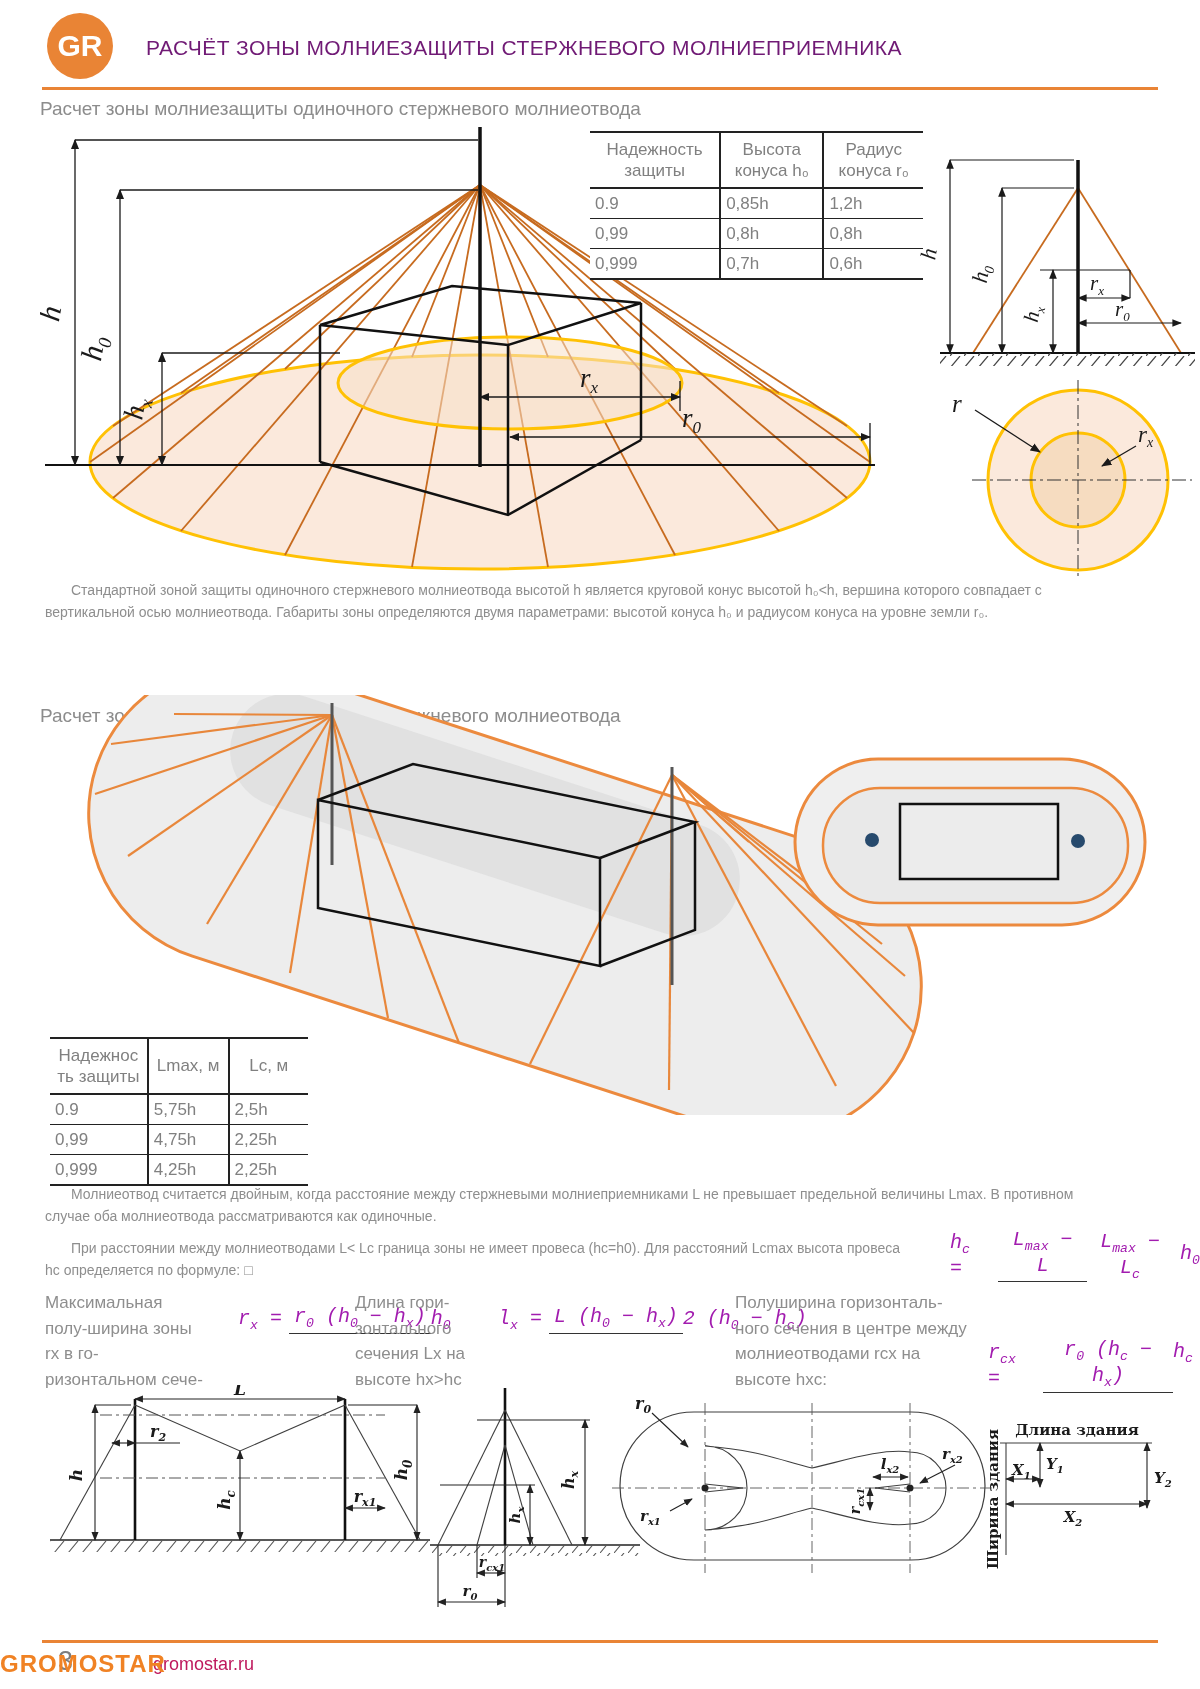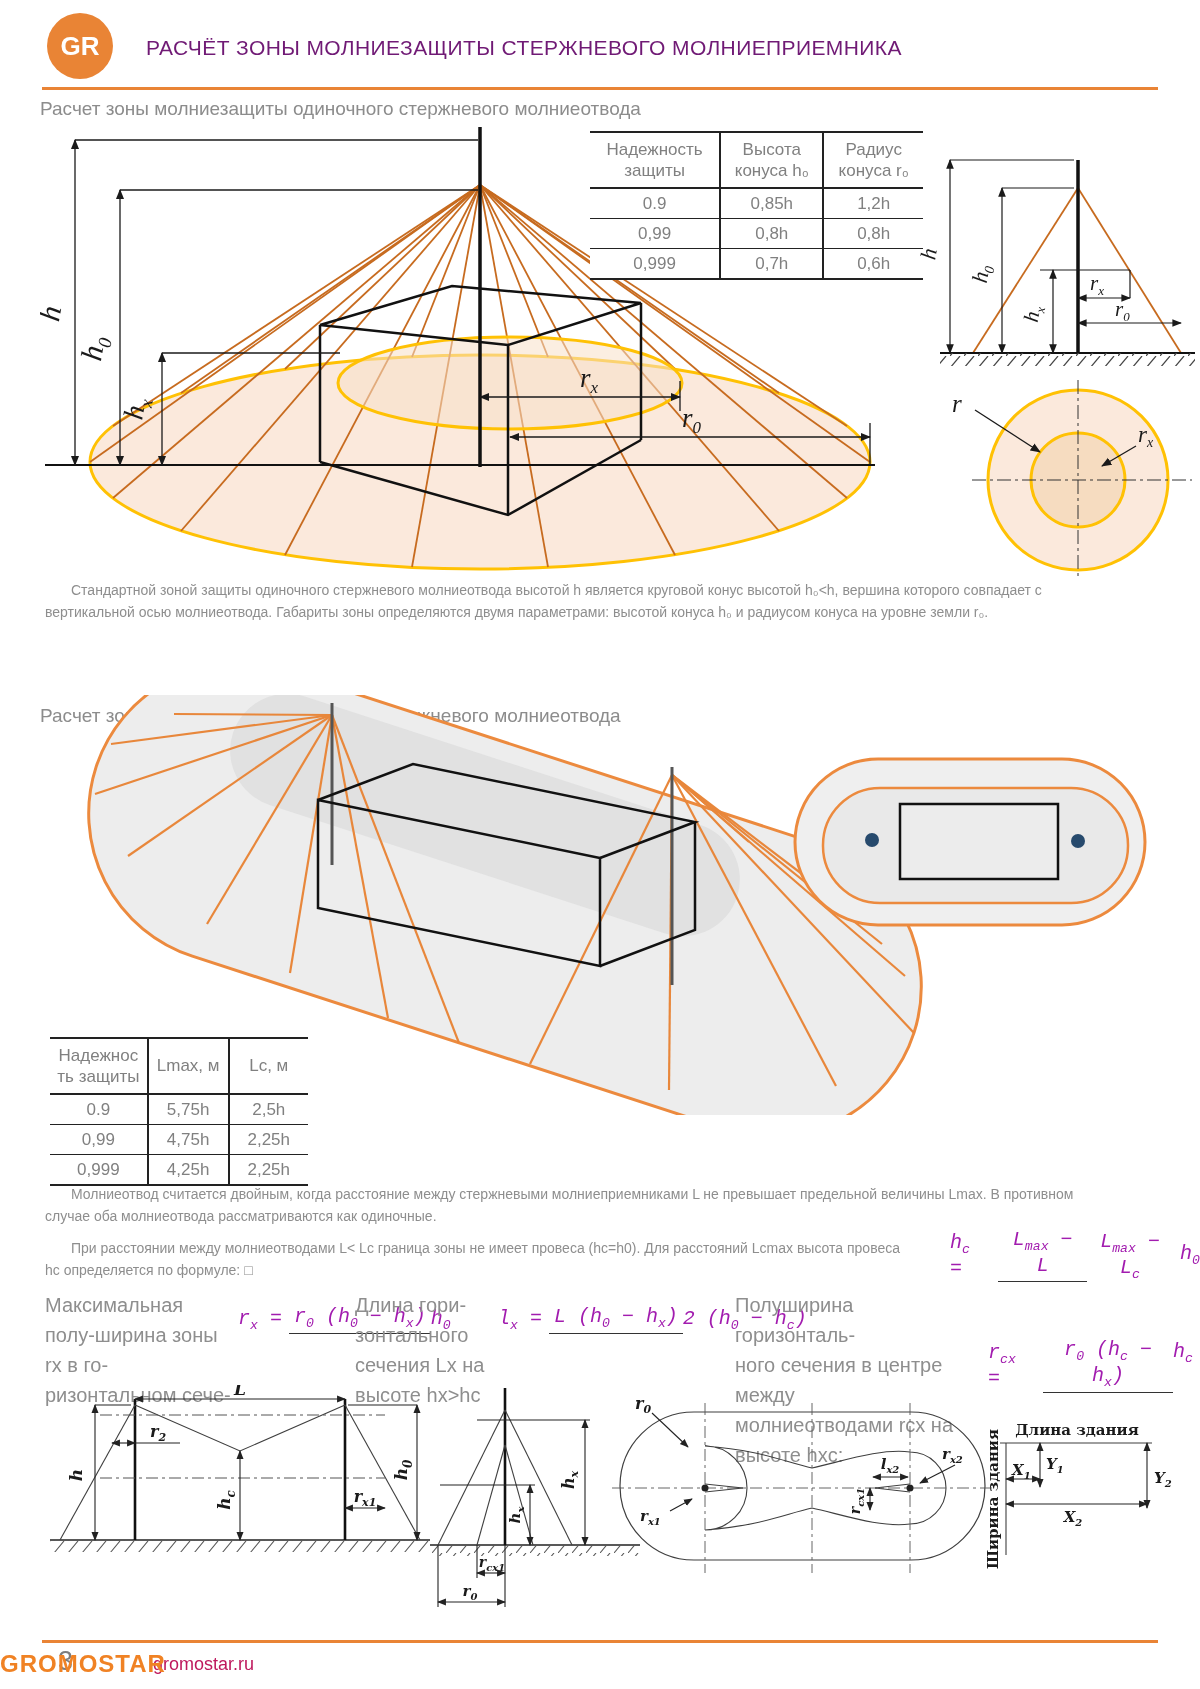--- a/index.html
+++ b/index.html
@@ -1,42 +1,42 @@
 <!DOCTYPE html>
 <html><head>
 <meta charset="utf-8">
 <style>
   html,body{margin:0;padding:0;background:#fff;}
   body{width:1200px;height:1689px;position:relative;font-family:"Liberation Sans","DejaVu Sans",sans-serif;overflow:hidden;}
   .abs{position:absolute;}
   
   .logo{left:47px;top:13px;width:66px;height:66px;border-radius:50%;background:#E98435;color:#fff;
-        font-weight:bold;font-size:26px;display:flex;align-items:center;justify-content:center;}
+        font-weight:bold;font-size:30px;display:flex;align-items:center;justify-content:center;}
   .htitle{left:146px;top:36px;color:#701a75;font-size:21px;letter-spacing:.4px;}
   .hr-orange{left:42px;width:1116px;height:3px;background:#E98435;}
   .sec-title{left:40px;width:1120px;text-align:left;color:#8C8C8C;font-size:19px;}
   
   .p{position:absolute;color:#8E8E8E;font-size:14px;line-height:1.55;text-indent:26px;}
   
-  .dtable{position:absolute;border-collapse:collapse;background:#fff;color:#808080;text-align:center;
+  .dtable{position:absolute;border-collapse:collapse;background:#fff;color:#808080;
           font-size:17px;line-height:1.25;}
   .dtable th{font-weight:normal;}
   .dtable th,.dtable td{padding:2px 5px;}
   .dtable td{border-bottom:1.5px solid #222;height:25px;}
   .dtable tr.hd th{border-top:2px solid #222;border-bottom:2px solid #222;height:50px;}
   .dtable th+th,.dtable td+td{border-left:2px solid #222;}
   .dtable tr:last-child td{border-bottom:2.5px solid #222;}
   
   .formula{position:absolute;display:inline-flex;align-items:center;font-family:Liberation Mono, monospace;
            font-style:italic;color:#a21caf;font-size:20px;}
   .formula sub{font-size:66%;font-style:italic;}
   .frac{display:inline-flex;flex-direction:row;text-align:center;margin:0 7px;}
   .frac .num{border-bottom:1.5px solid #333;padding:0 5px 2px;}
   .frac .den{padding-top:2px;}
-  .intro{position:absolute;color:#8E8E8E;font-size:20px;line-height:1.5;white-space:pre-line;}
+  .intro{position:absolute;color:#8E8E8E;font-size:17px;line-height:1.5;white-space:pre-line;}
   
   .slab{font-family:"Liberation Serif","DejaVu Serif",serif;font-style:italic;fill:#1a1a1a;}
   .dlab{font-family:"DejaVu Serif",serif;font-style:italic;font-weight:bold;fill:#1a1a1a;}
   .dlab2{font-family:"DejaVu Serif",serif;font-weight:bold;fill:#1a1a1a;}
   
   .pagenum{left:58px;top:1646px;color:#7d7d7d;font-size:27px;}
   .site{left:153px;top:1654px;color:#be185d;font-size:18px;}
   .brand{left:0;width:1200px;top:1650px;text-align:left;color:#F08224;font-weight:bold;font-size:24px;letter-spacing:1px;}
 </style>
 </head>

